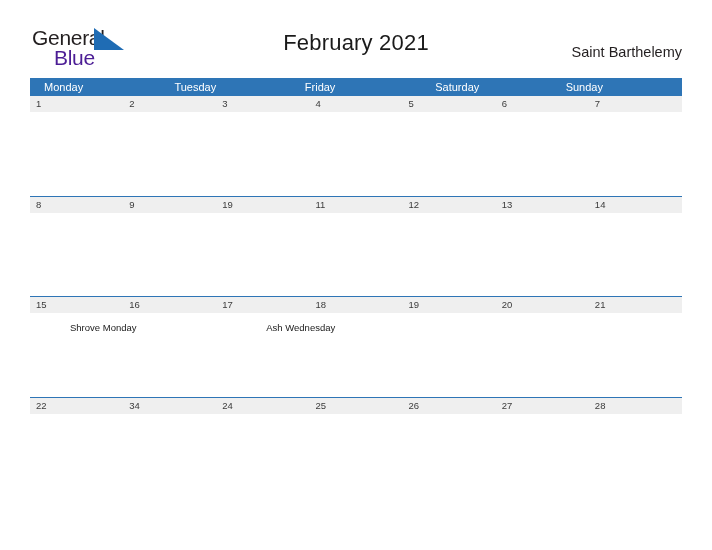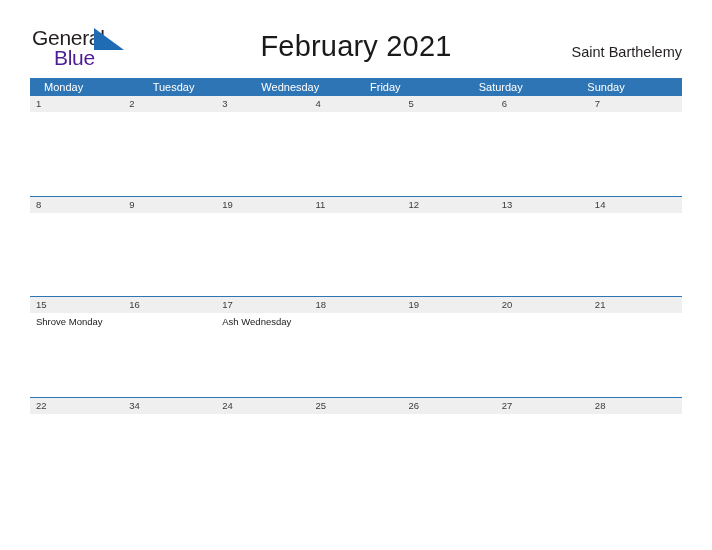--- a/index.html
+++ b/index.html
@@ -60,21 +60,21 @@
     width: 30px;
     height: 26px;
   }
 
   .cal-title {
     position: absolute;
     left: 0;
     right: 0;
     top: 30px;
     text-align: center;
-    font-size: 29px;
+    font-size: 22px;
     color: #1a1a1a;
     font-family: "Liberation Sans", sans-serif;
     font-weight: normal;
     letter-spacing: 0.2px;
   }
 
   .cal-location {
     position: absolute;
     right: 30px;
     top: 44px;
@@ -138,21 +138,22 @@
   }
 
   .events-band {
     display: flex;
     height: 82px;
     background: #ffffff;
   }
   .event-cell {
     flex: 1 1 0;
     box-sizing: border-box;
-    padding: 2px 4px 0 6px;
+    padding: 8px 4px 0 6px;
+    margin-left: 34px;
   }
   .event-text {
     font-size: 9.5px;
     line-height: 13px;
     color: #1a1a1a;
     font-family: "Liberation Sans", sans-serif;
     white-space: nowrap;
   }
 </style>
 </head>
@@ -175,21 +176,20 @@
     <div class="cal-title">February 2021</div>
 
     <div class="cal-location">Saint Barthelemy</div>
   </div>
 
   <div class="calendar">
 
     <div class="weekday-row">
       <div class="weekday-cell">Monday</div>
       <div class="weekday-cell">Tuesday</div>
-      <div class="weekday-cell">Wednesday</div>
       <div class="weekday-cell">Friday</div>
       <div class="weekday-cell">Saturday</div>
       <div class="weekday-cell">Sunday</div>
     </div>
 
     <div id="weeks-container">
         <div class="week-row">
           <div class="daynum-band">
             <div class="day-cell">
               <div class="daynum">1</div>

